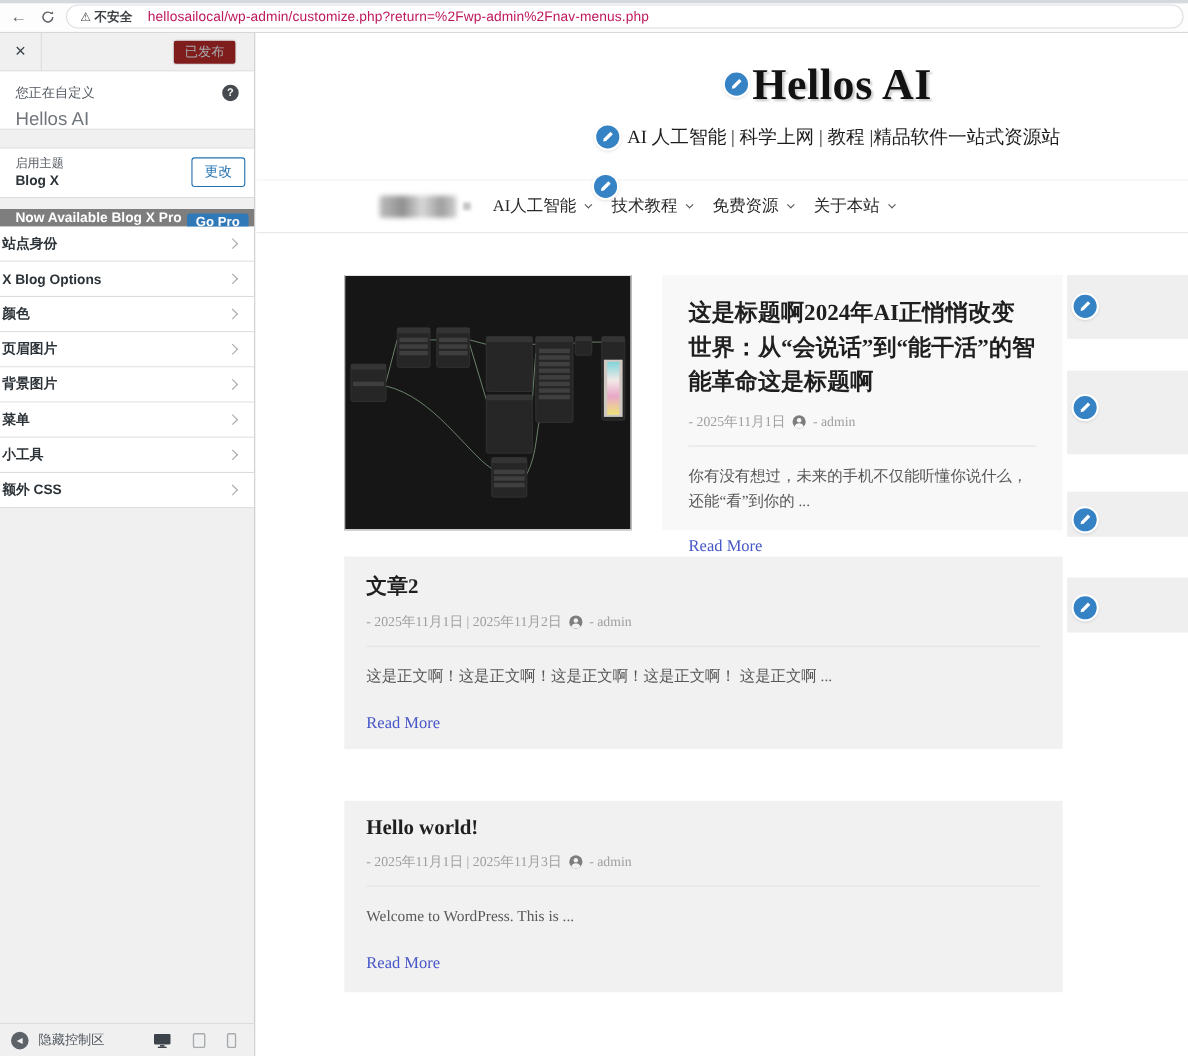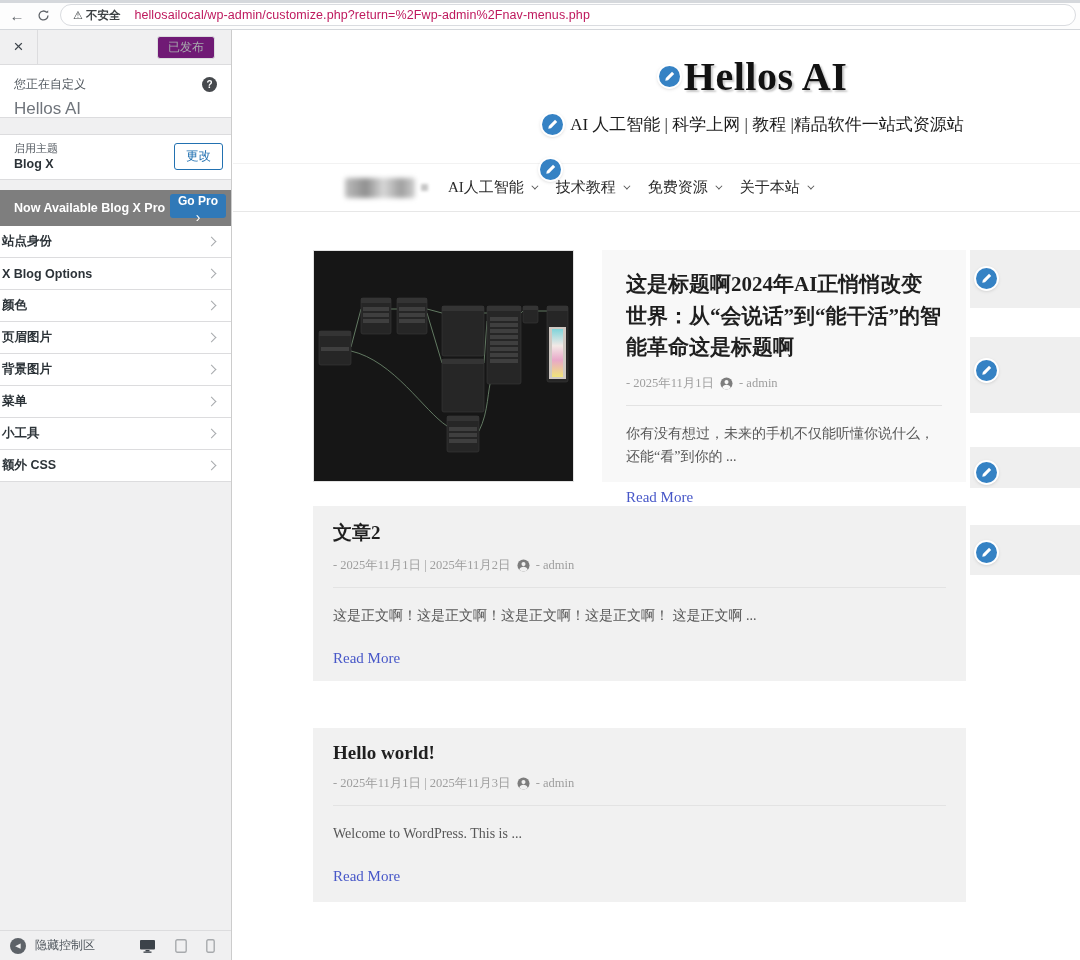--- a/index.html
+++ b/index.html
@@ -14,32 +14,32 @@
   .btn-reload { left:32px; }
   .addr-pill { position:absolute; top:4px; left:60px; width:1016px; height:22px; background:#fff; border:1px solid #dadce0; border-radius:11px; display:flex; align-items:center; padding:0 12px; }
   .addr-warn { color:#3c4043; font-size:11px; margin-right:3px; }
   .addr-sec { color:#3c4043; font-size:11.5px; font-weight:700; margin-right:14px; }
   .addr-url { color:#be185d; font-size:12.5px; letter-spacing:.1px; }
 
   
   .panel { position:absolute; top:30px; left:0; width:232px; bottom:0; background:#f0f0f1; border-right:1px solid #ccc; }
   .cz-topbar { position:relative; height:35px; background:#f0f0f1; border-bottom:1px solid #dcdcde; }
   .cz-close { position:absolute; left:0; top:0; width:38px; height:34px; border-right:1px solid #dcdcde; display:flex; align-items:center; justify-content:center; font-size:17px; color:#3c434a; cursor:pointer; }
-  .cz-publish { position:absolute; right:16px; top:6px; height:23px; padding:0 10px; background:#701a75; border:1px solid #dcdcde; border-radius:3px; color:#a7aaad; font-size:12px; }
+  .cz-publish { position:absolute; right:16px; top:6px; height:23px; padding:0 10px; background:#7f1d1d; border:1px solid #dcdcde; border-radius:3px; color:#a7aaad; font-size:12px; }
   .cz-info { position:relative; height:53px; background:#fff; border-bottom:1px solid #dcdcde; padding:11px 14px 0 14px; }
   .cz-info-label { font-size:12px; color:#50575e; }
   .cz-help { position:absolute; right:14px; top:12px; width:15px; height:15px; border-radius:50%; background:#46494d; color:#fff; font-size:10px; font-weight:700; display:flex; align-items:center; justify-content:center; }
   .cz-site-title { margin-top:6px; font-size:17px; color:#70757c; font-weight:400; }
   .cz-gap16 { height:16px; }
   .cz-theme { position:relative; height:46px; background:#fff; border-top:1px solid #dcdcde; border-bottom:1px solid #dcdcde; padding:6px 14px 0 14px; }
   .cz-theme-label { font-size:11px; color:#50575e; }
   .cz-theme-name { font-size:12.5px; color:#2c3338; font-weight:700; margin-top:1px; }
   .cz-change { position:absolute; right:8px; top:8px; height:27px; padding:0 11px; background:#fff; border:1px solid #2271b1; border-radius:3px; color:#2271b1; font-size:12.5px; cursor:pointer; }
   .cz-gap10 { height:10px; }
-  .cz-banner { position:relative; height:36px; background:#7e7e7e; display:flex; align-items:center; padding-left:14px; }
+  .cz-banner { position:relative; height:16px; background:#7e7e7e; display:flex; align-items:center; padding-left:14px; }
   .cz-banner-text { color:#fff; font-size:12.5px; font-weight:700; }
   .cz-gopro { position:absolute; right:5px; top:4px; height:24px; padding:0 8px; background:#3079b8; border:none; border-radius:3px; color:#fff; font-size:12px; font-weight:700; display:flex; align-items:center; gap:2px; cursor:pointer;flex-direction:column; }
   .cz-gopro .chev { font-weight:400; font-size:14px; line-height:1; }
   .cz-menu { list-style:none; }
   .cz-menu li { position:relative; height:32px; background:#fff; border-bottom:1px solid #dcdcde; display:flex; align-items:center; padding-left:2px; cursor:pointer; }
   .cz-menu-label { font-size:12.5px; font-weight:700; color:#2c3338; }
   .chev-right { position:absolute; right:16px; top:12px; width:7px; height:7px; border-top:1.5px solid #a7aaad; border-right:1.5px solid #a7aaad; transform:rotate(45deg); }
   .cz-footer { position:absolute; left:0; right:0; bottom:0; height:30px; background:#f0f0f1; border-top:1px solid #dcdcde; display:flex; align-items:center; padding:0 12px 0 10px; }
   .collapse-circle { width:16px; height:16px; border-radius:50%; background:#5d6268; color:#f0f0f1; font-size:7px; display:flex; align-items:center; justify-content:center; }
   .cz-footer-label { font-size:12px; color:#50575e; margin-left:9px; flex:1; }

